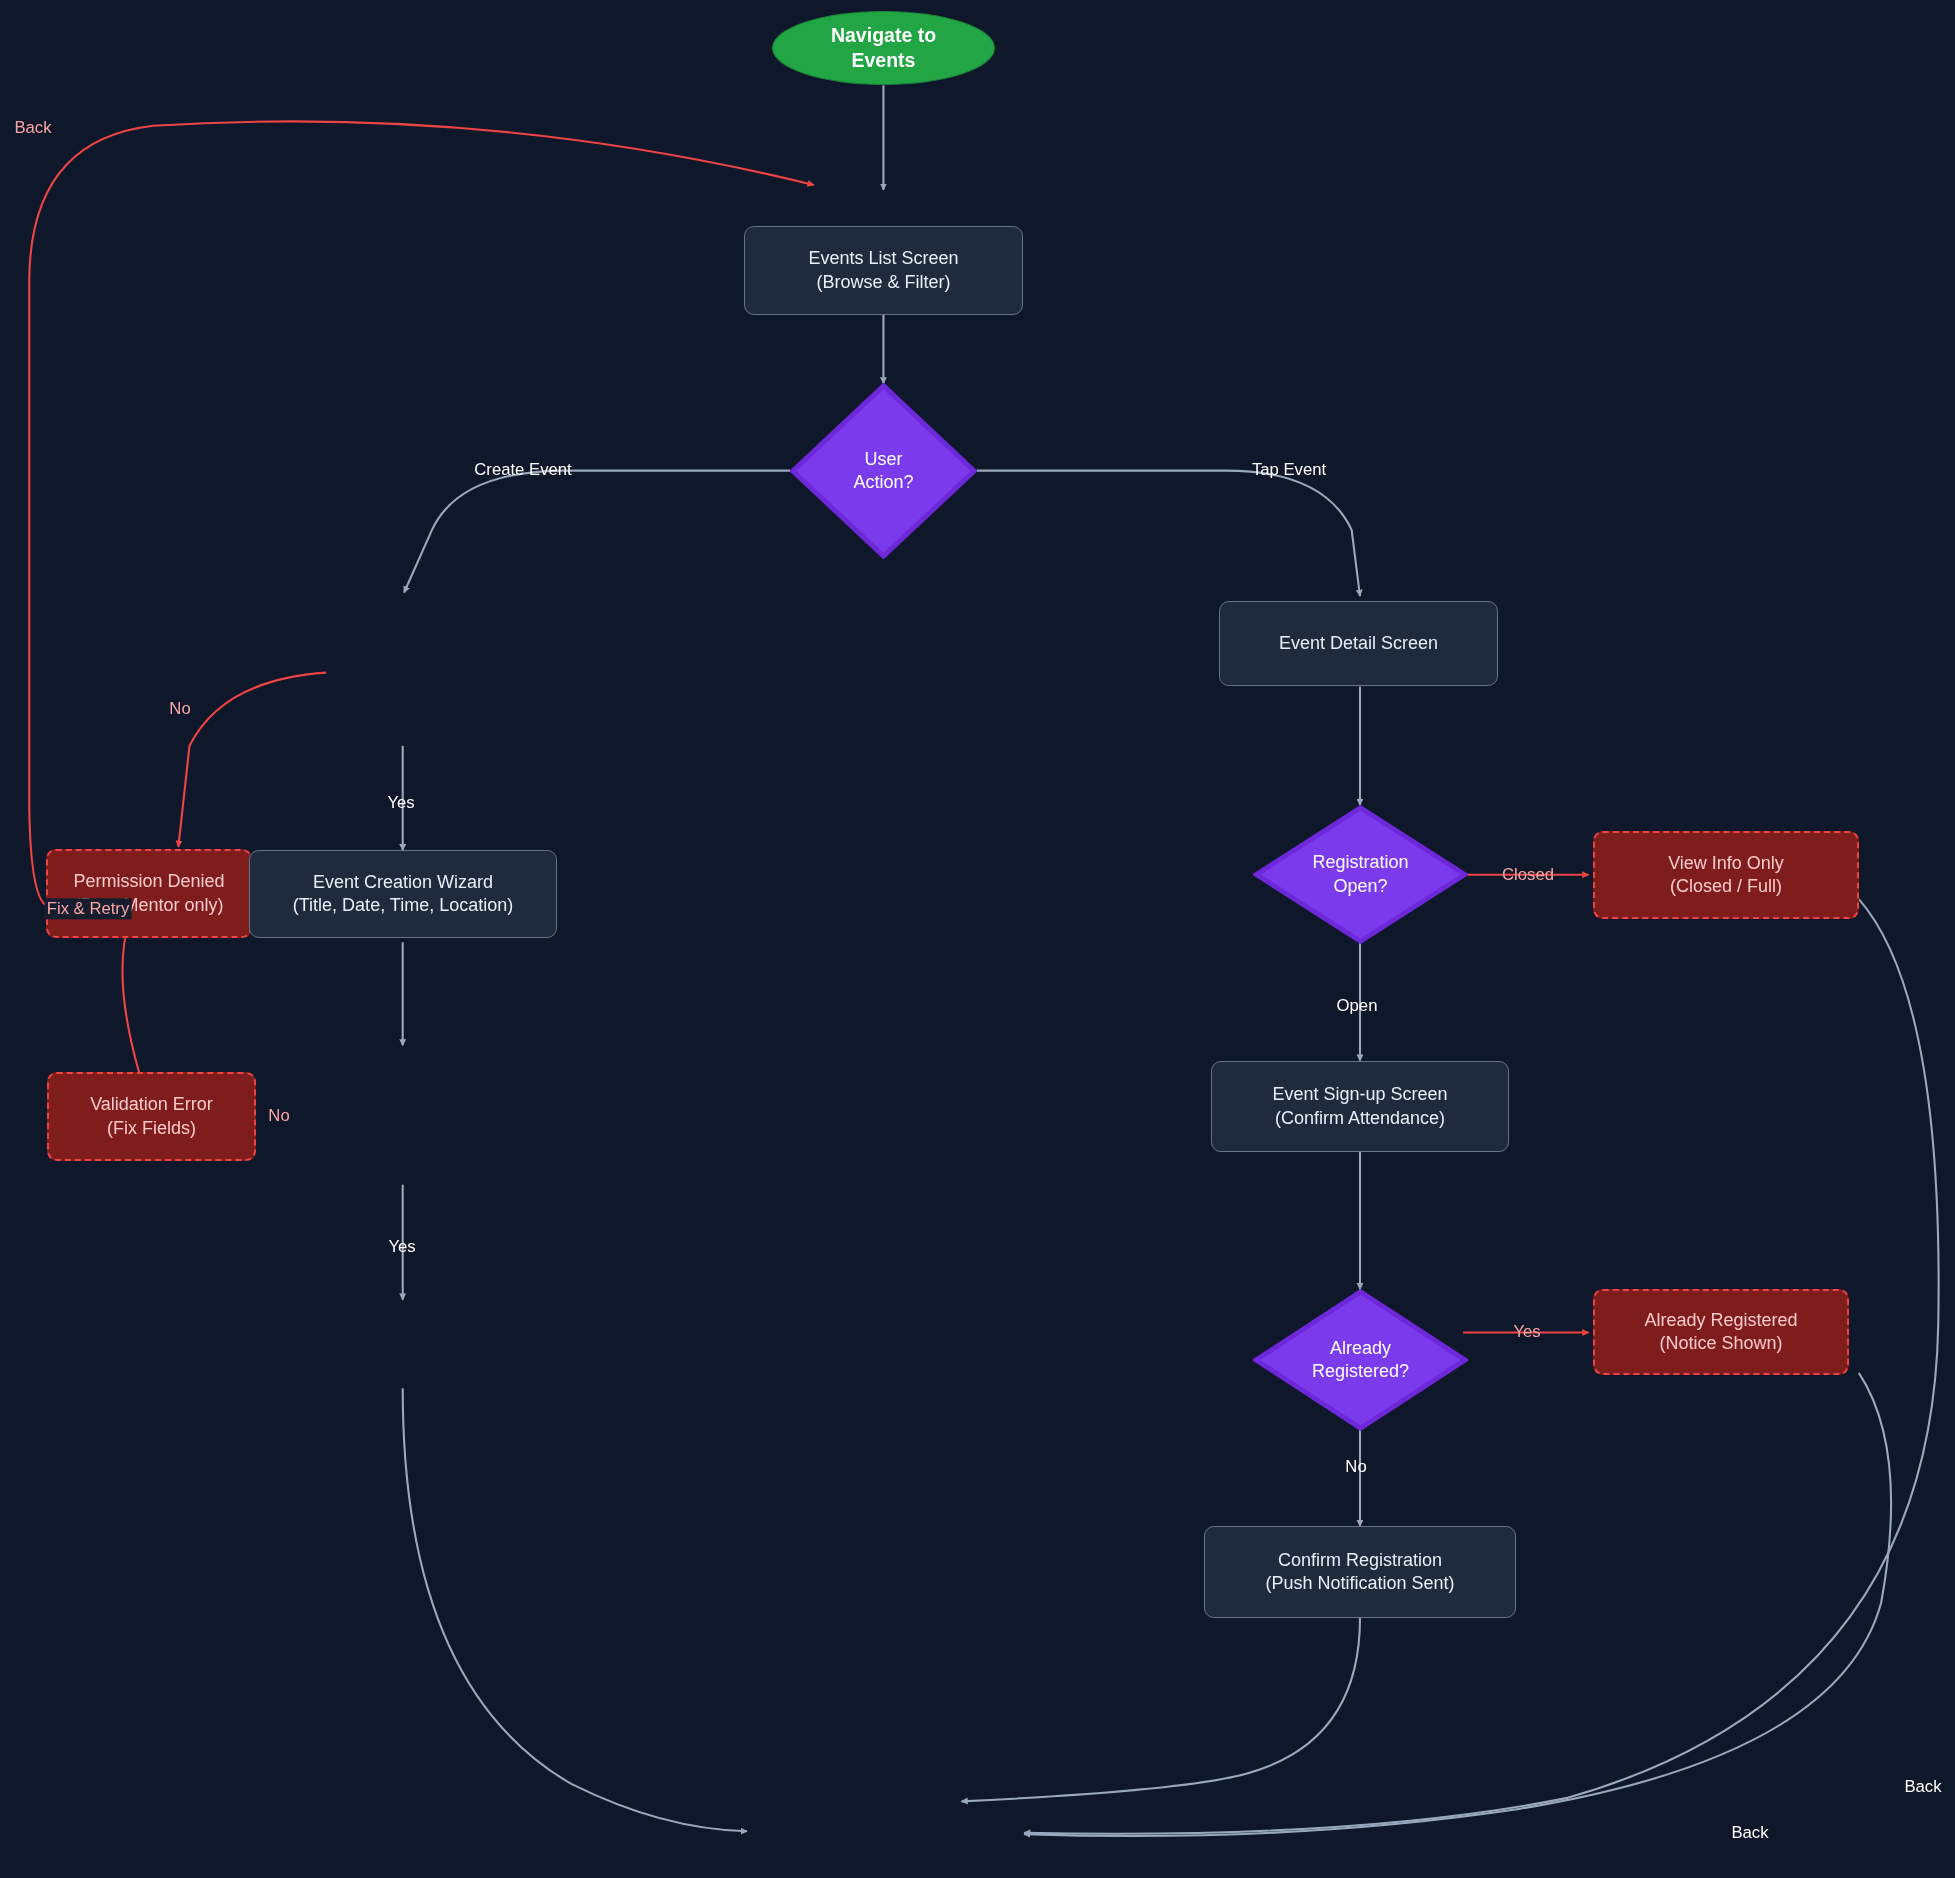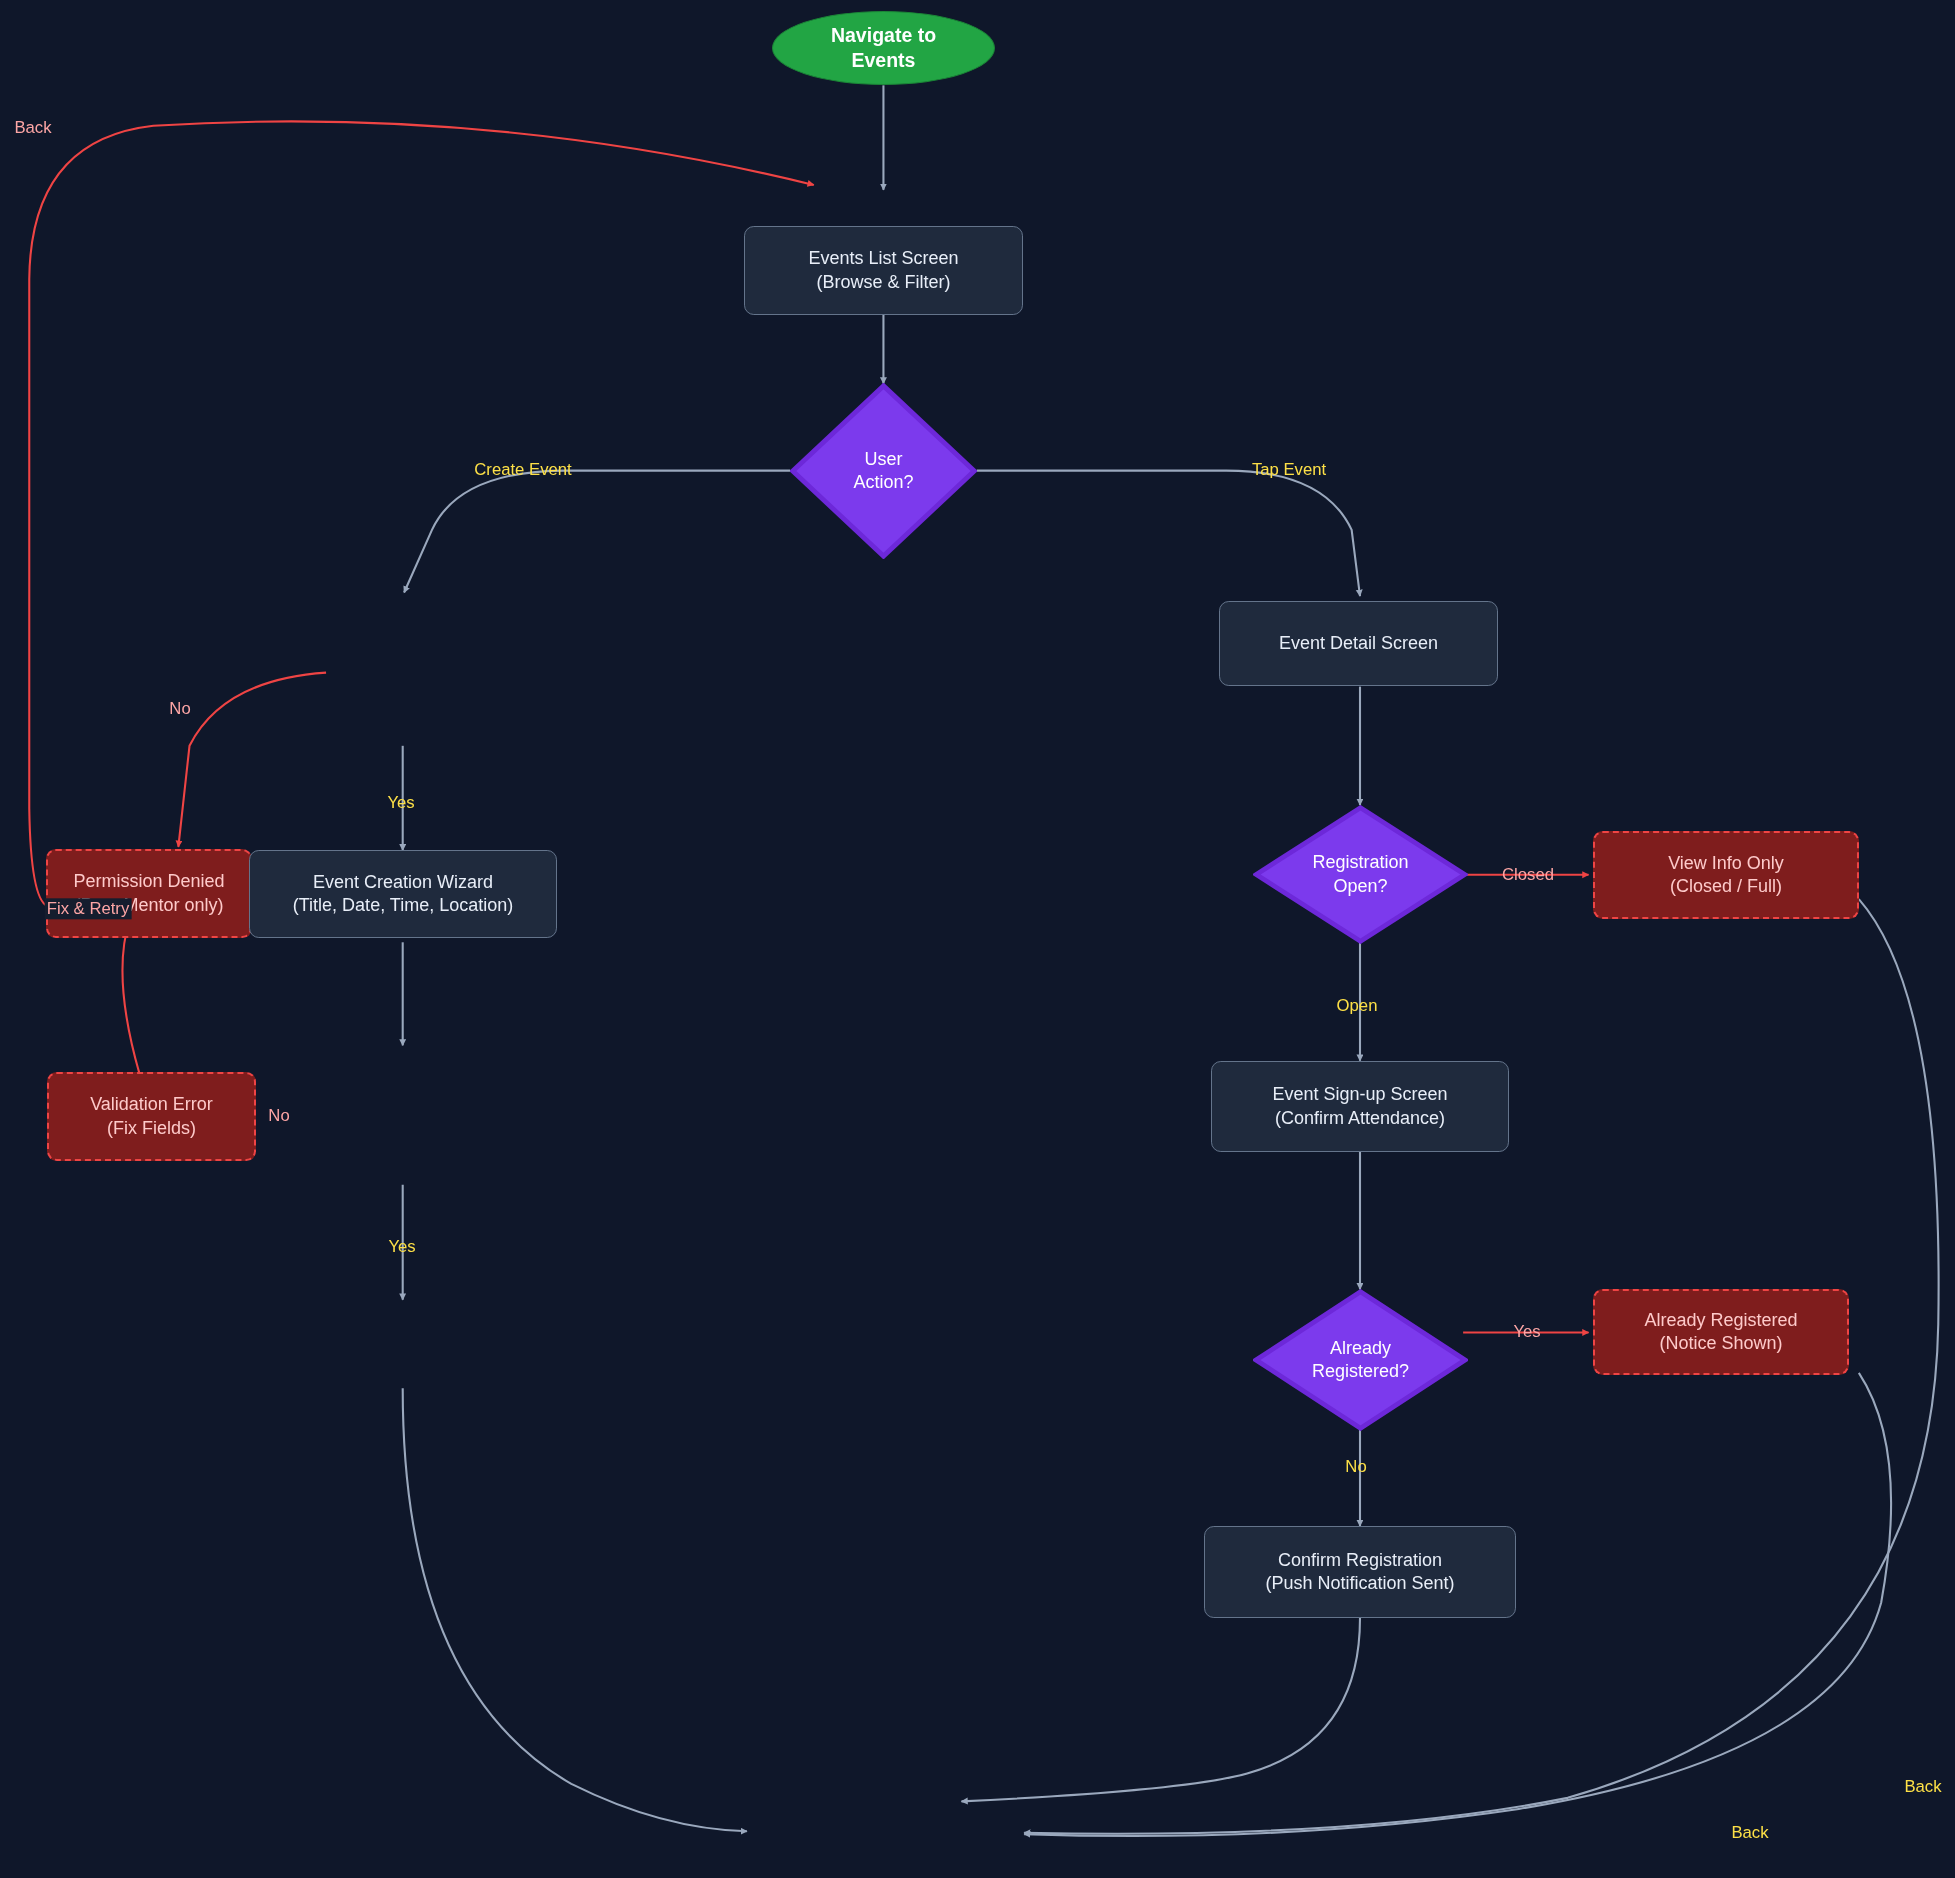--- a/index.html
+++ b/index.html
@@ -84,21 +84,21 @@
     text-align: center;
     color: #ffffff;
     font-size: 18px;
     line-height: 1.30;
     pointer-events: none;
   }
   
   .elabel {
     position: absolute;
     font-size: 16.7px;
-    color: #fde047;
+    color: #ffffff;
     white-space: nowrap;
     transform: translate(-50%, -50%);
   }
   .elabel.red { color: #fca5a5; }
   .elabel.boxed {
     background: #151d2e;
     padding: 0.7px 2.1px;
   }
   .lines { white-space: pre-line; }
 </style>

